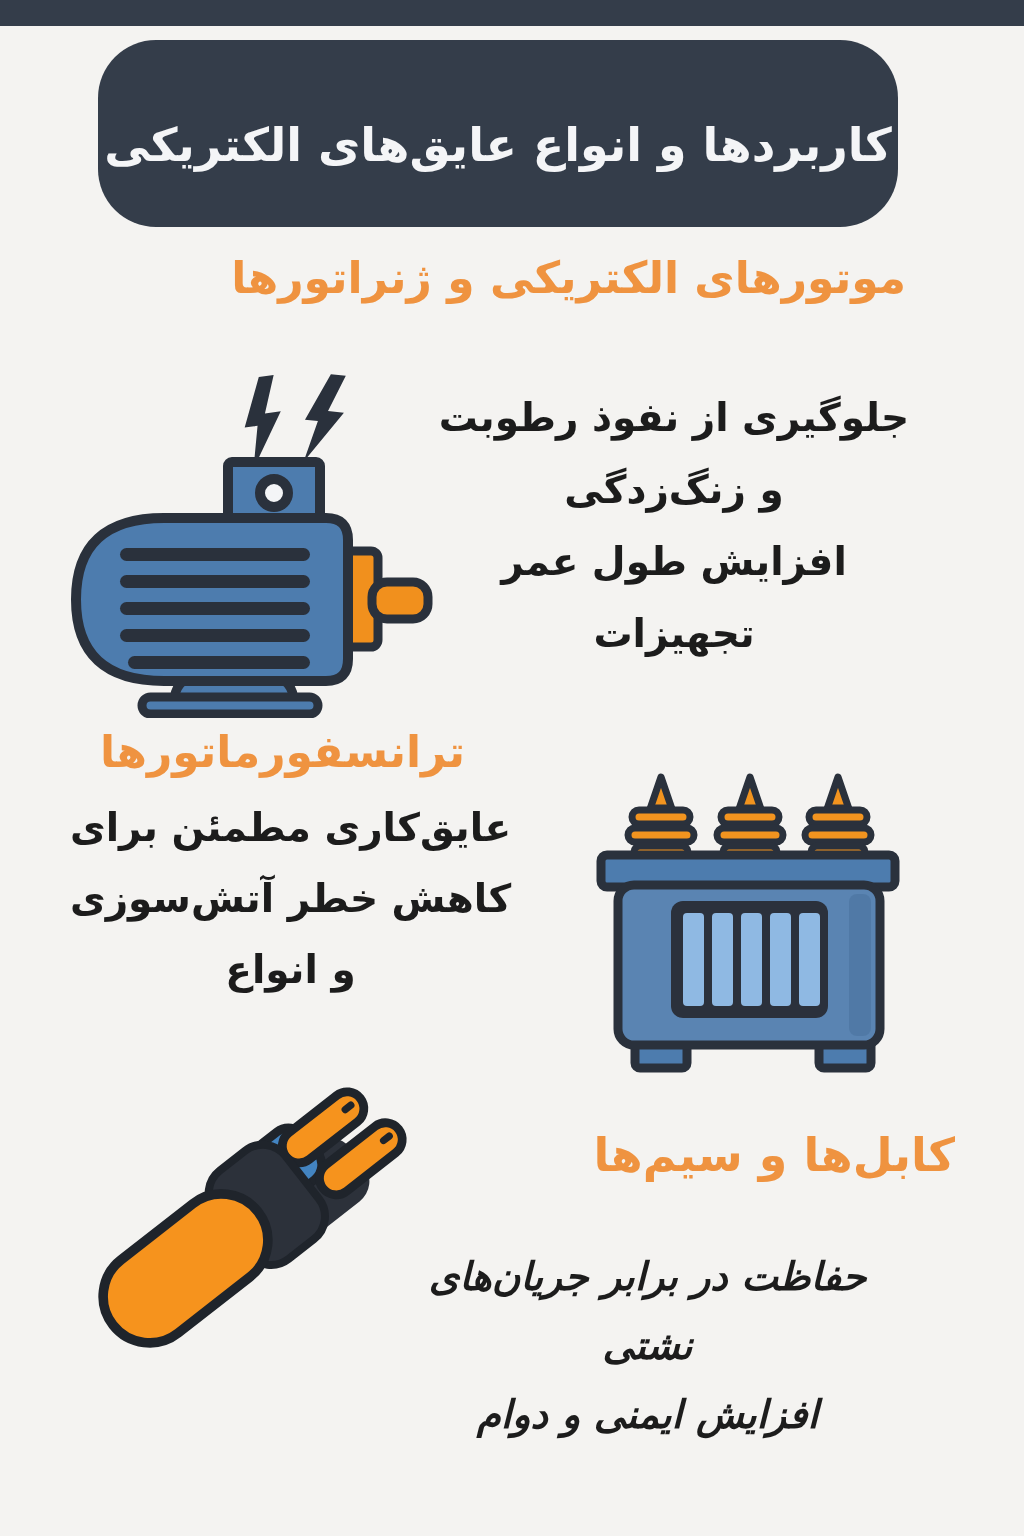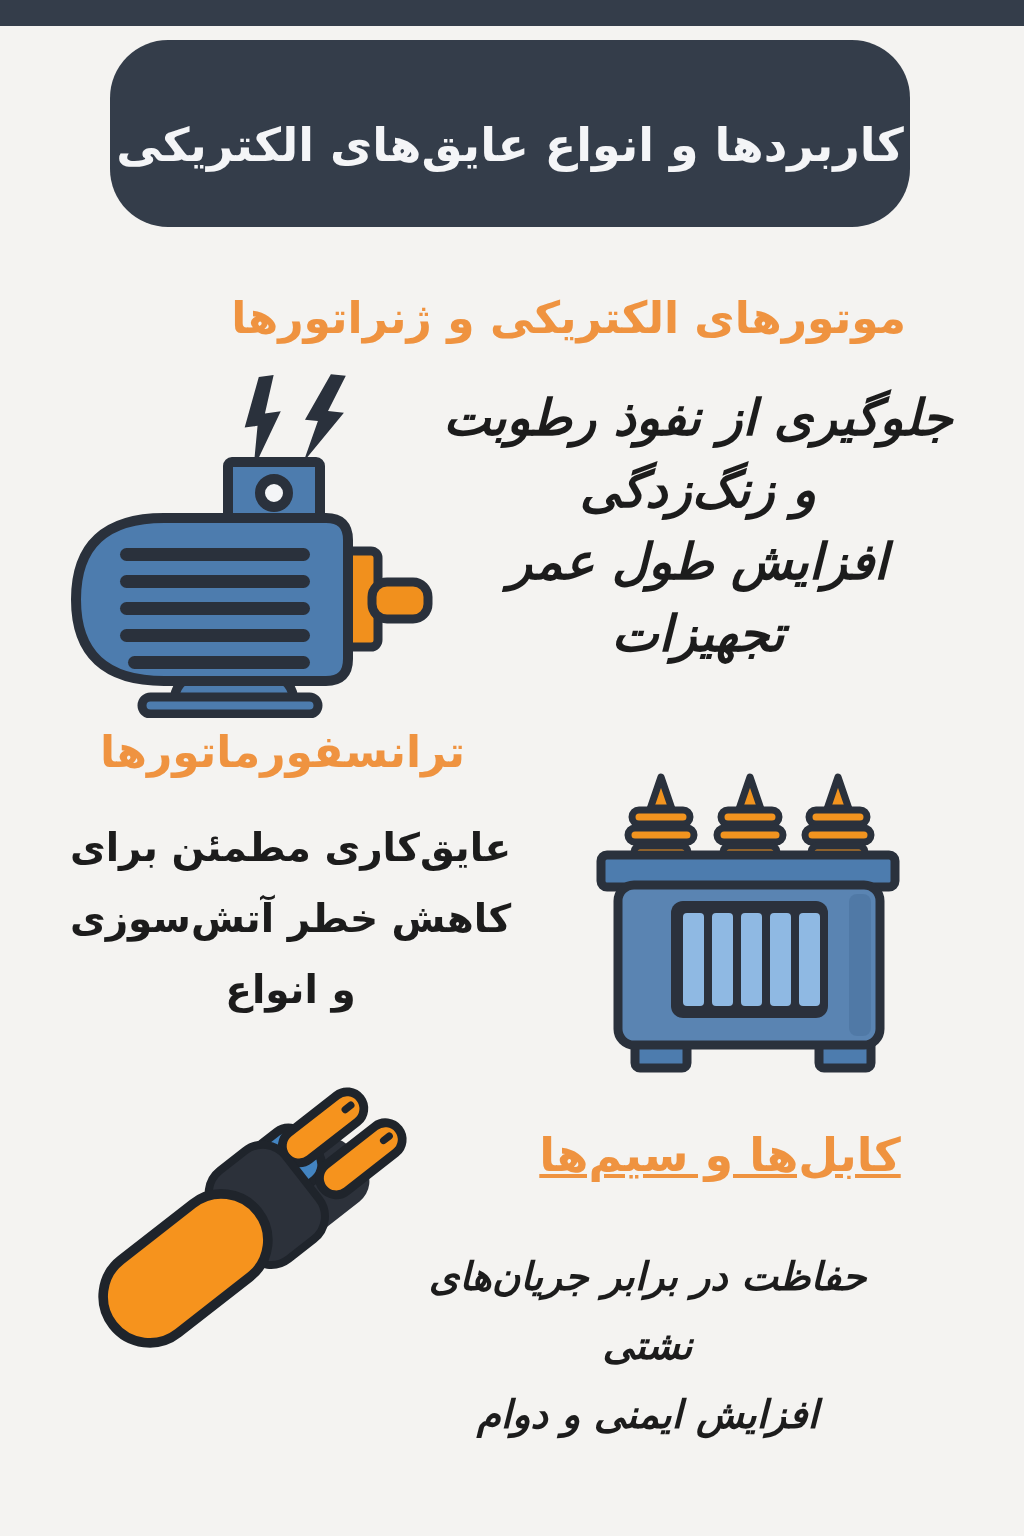--- a/index.html
+++ b/index.html
@@ -3,34 +3,34 @@
 <meta charset="utf-8">
 <style>
   html,body{margin:0;padding:0;background:#e9e8e6;}
   .canvas{
     position:relative;width:1024px;height:1536px;margin:0 auto;
     background:#f4f3f1;overflow:hidden;
     font-family:"DejaVu Sans",sans-serif;font-weight:700;direction:rtl;
   }
   .top-band{position:absolute;top:0;left:0;width:1024px;height:26px;background:#343d4a;}
   .header-box{
-    position:absolute;top:40px;left:110px;width:800px;height:187px;
+    position:absolute;top:40px;left:98px;width:800px;height:187px;
     background:#343d4a;border-radius:58px;
     display:flex;align-items:center;justify-content:center;box-sizing:border-box;padding-top:24px;
   }
   .header-box h1{margin:0;font-size:46px;line-height:1.1;color:#f4f5f7;font-weight:700;}
   .sec-heading{position:absolute;margin:0;color:#ef9340;font-weight:700;white-space:nowrap;}
-  .sec-heading.h1s{top:252px;right:118px;font-size:44px;text-align:right;margin-top:40px;}
+  .sec-heading.h1s{top:252px;right:118px;font-size:44px;text-align:right;}
   .sec-heading.h2s{top:726px;left:95px;width:370px;font-size:44px;}
-  .sec-heading.h3s{top:1128px;left:485px;width:470px;font-size:46px;text-align:center;text-decoration:underline;}
+  .sec-heading.h3s{top:1128px;left:485px;width:470px;font-size:46px;text-align:right;}
   .text-block{position:absolute;color:#1c1c1c;text-align:center;}
   .text-block p{margin:0;font-weight:700;}
-  .tb1{top:382px;left:418px;width:560px;font-size:50px;font-style:italic;}
+  .tb1{top:382px;left:394px;width:560px;font-size:39px;}
   .tb1 p{height:72px;line-height:72px;}
-  .tb2{top:812px;left:18px;width:545px;font-size:39px;}
+  .tb2{top:792px;left:18px;width:545px;font-size:39px;}
   .tb2 p{height:71px;line-height:71px;}
   .tb3{top:1242px;left:295px;width:705px;font-size:39px;}
   .tb3 p{height:69px;line-height:69px;font-style:italic;}
   .illus{position:absolute;}
   .illus svg{display:block;width:100%;height:100%;}
   .motor{left:58px;top:366px;width:405px;height:352px;}
   .transformer{left:593px;top:770px;width:320px;height:322px;}
   .cable{left:88px;top:1053px;width:350px;height:345px;}
 </style>
 </head>

